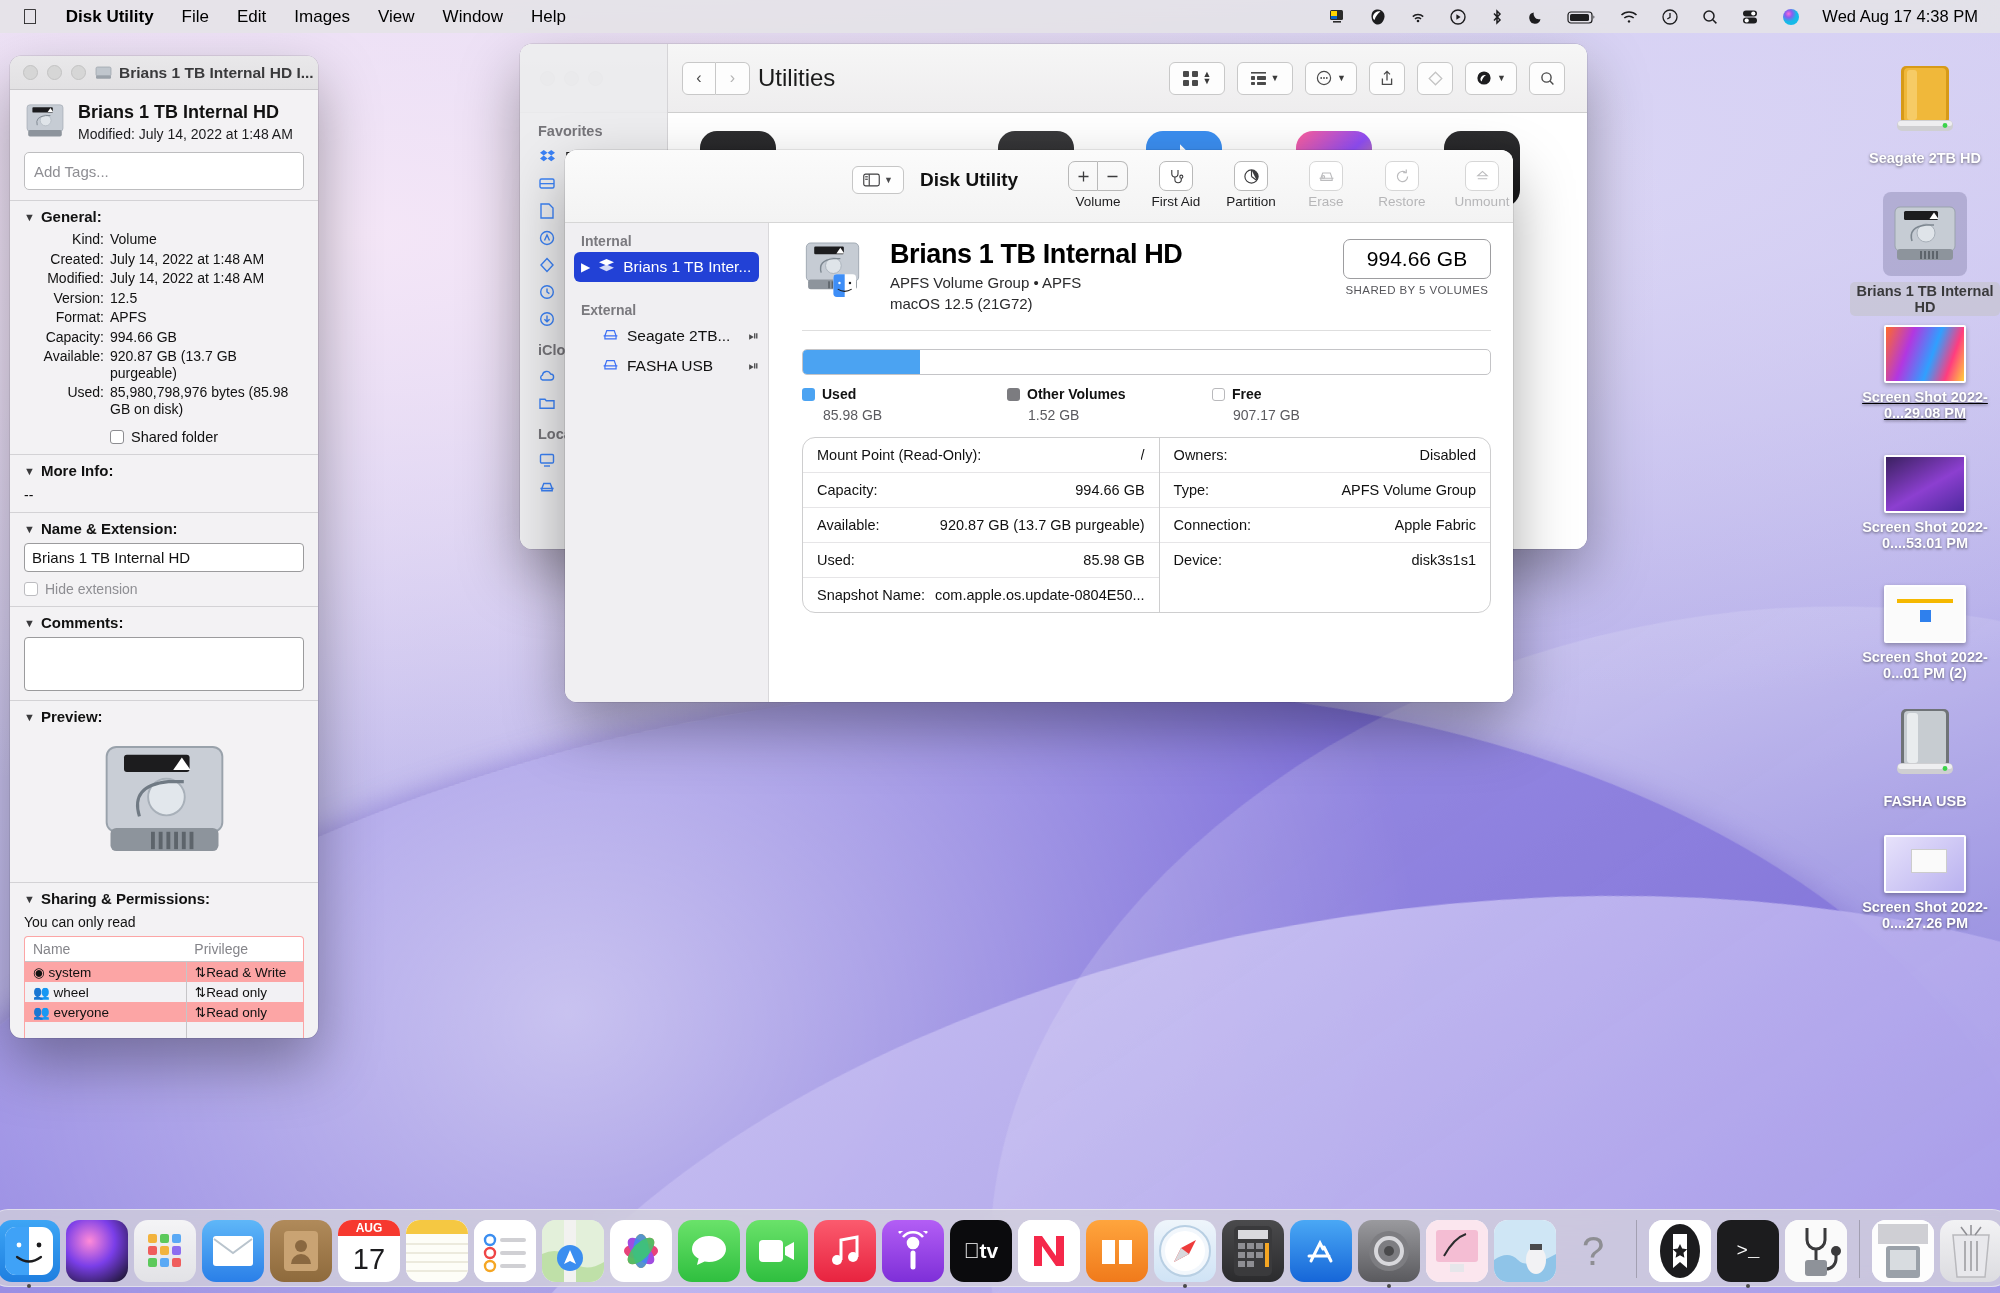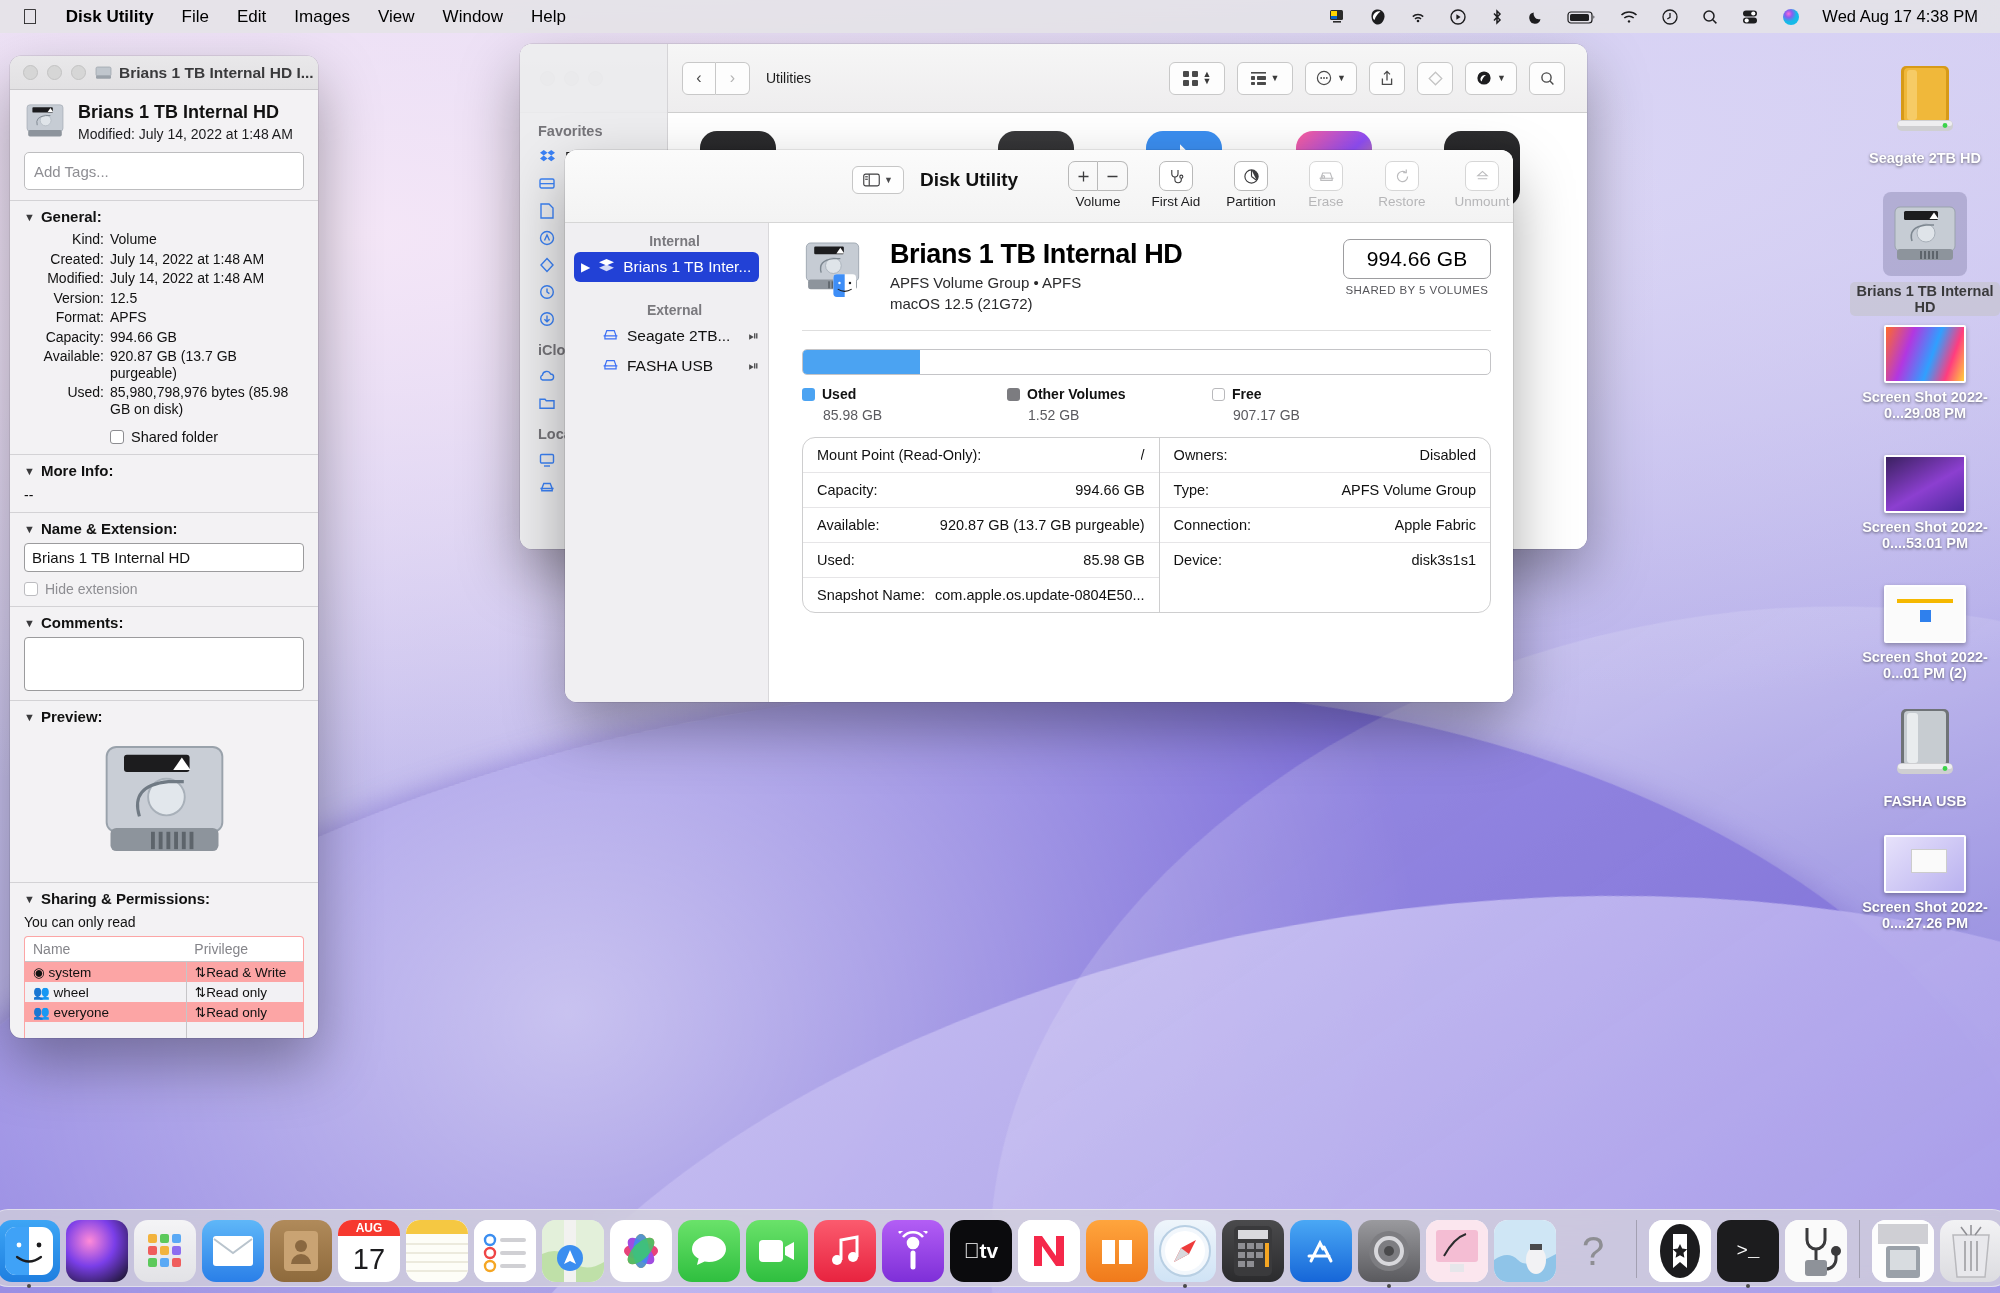--- a/index.html
+++ b/index.html
@@ -66,21 +66,21 @@
   .tl.active .y { background: #febc2e; }
   .tl.active .g { background: #28c840; }
   .tl.inactive i { background: #d6d6d6; border: .5px solid #c2c2c2; }
 
   
   #finder { left: 520px; top: 44px; width: 1067px; height: 505px; background: #fff; }
   #finder .fbar { height: 69px; background: linear-gradient(#f6f6f6,#eeedee);
                   border-bottom: .5px solid #cfcfcf; display: flex; align-items: center; }
   #finder .fside { position: absolute; left: 0; top: 0; width: 148px; bottom: 0;
                    background: rgba(236,235,238,0.92); border-right: .5px solid #d5d4d7; }
-  #finder .ftitle { font-size: 14px; color: #1b1b1b; margin-left: 16px; }
+  #finder .ftitle { font-size: 24px; color: #1b1b1b; margin-left: 8px; }
   .navbtn { width: 34px; height: 33px; border: .5px solid #c8c8c8; background: #fdfdfd;
             display: flex; align-items: center; justify-content: center; font-size: 16px; color:#4a4a4a; }
   .navbtn.l { border-radius: 6px 0 0 6px; }
   .navbtn.r { border-radius: 0 6px 6px 0; border-left: none; color:#b4b4b4; }
   .tbtn { height: 33px; border: .5px solid #c8c8c8; background: #fdfdfd; border-radius: 6px;
           display:flex; align-items:center; justify-content:center; gap:5px; color:#3a3a3a; }
   #finder .sidebar-head { font-size: 14.5px; color: #76757a; font-weight: 700; padding: 10px 0 4px 18px; }
   #finder .sb-item { display:flex; align-items:center; gap:9px; height: 27px; padding-left: 18px;
                      font-size: 15px; color: #222; }
   #finder .sb-ico { width:18px; height:18px; color:#3b82f6; display:flex; align-items:center; justify-content:center;}
@@ -116,21 +116,21 @@
              border-bottom:.5px solid #c6c5c8; background:#fff; }
   #perm td { padding: 2px 8px; height: 19px; }
   #perm tr.alt td { background:#f2f1f4; }
   #perm td.col2 { border-left:.5px solid #c6c5c8; }
 
   
   #du { left: 565px; top: 150px; width: 948px; height: 552px; background:#fff; }
   #du .dbar { height: 73px; background: linear-gradient(#fbfbfb,#f3f3f3);
               border-bottom:.5px solid #d6d6d6; position:relative; }
   #du .dside { position:absolute; left:0; top:0; width: 204px; bottom:0;
-               background: rgba(239,238,241,0.96); border-right:.5px solid #d9d8db;text-align:center; }
+               background: rgba(239,238,241,0.96); border-right:.5px solid #d9d8db; }
   #du .viewbtn { position:absolute; left:287px; top:16px; width:52px; height:28px;
                  border:.5px solid #c6c6c6; border-radius:6px; background:#fefefe;
                  display:flex; align-items:center; justify-content:center; gap:4px; }
   #du .dtitle { position:absolute; left:355px; top:19px; font-size:19px; font-weight:700; color:#111; }
   .tool { position:absolute; top:11px; text-align:center; width: 62px; }
   .tool .bx { width:34px; height:30px; border:1px solid #b9b9b9; border-radius:7px; margin: 0 auto;
               display:flex; align-items:center; justify-content:center; background:#fff; color:#3c3c3c; }
   .tool .lb { font-size: 13.5px; color:#1d1d1f; margin-top: 3px; }
   .tool.dim .bx { border-color:#d6d6d6; color:#bcbcbe; }
   .tool.dim .lb { color:#b6b6b8; }
@@ -313,21 +313,21 @@
           <rect x="34" y="48" width="2" height="8"></rect>
           <rect x="38" y="48" width="2" height="8"></rect>
           <rect x="42" y="48" width="2" height="8"></rect>
           <rect x="46" y="48" width="2" height="8"></rect>
         </g>
     </svg>
   </div>
   <div class="lbl">Brians 1 TB Internal HD</div>
 </div>
 
-<div class="dicon" style="left:1850px; top:325px;">
+<div class="dicon" style="left:1850px; top:325px;text-decoration:underline;">
   <div class="thumb">
     <div style="width:100%;height:100%;background:linear-gradient(110deg,#ff6a2a 0%,#b237e0 30%,#2fa0ff 58%,#ff3d7f 80%,#ffcf3a 100%);"></div>
   </div>
   <div class="lbl">Screen Shot 2022-0...29.08 PM</div>
 </div>
 
 <div class="dicon" style="left:1850px; top:455px;">
   <div class="thumb">
     <div style="width:100%;height:100%;background:linear-gradient(150deg,#3a2160,#8c3fd0 55%,#4e2a9e);"></div>
   </div>

